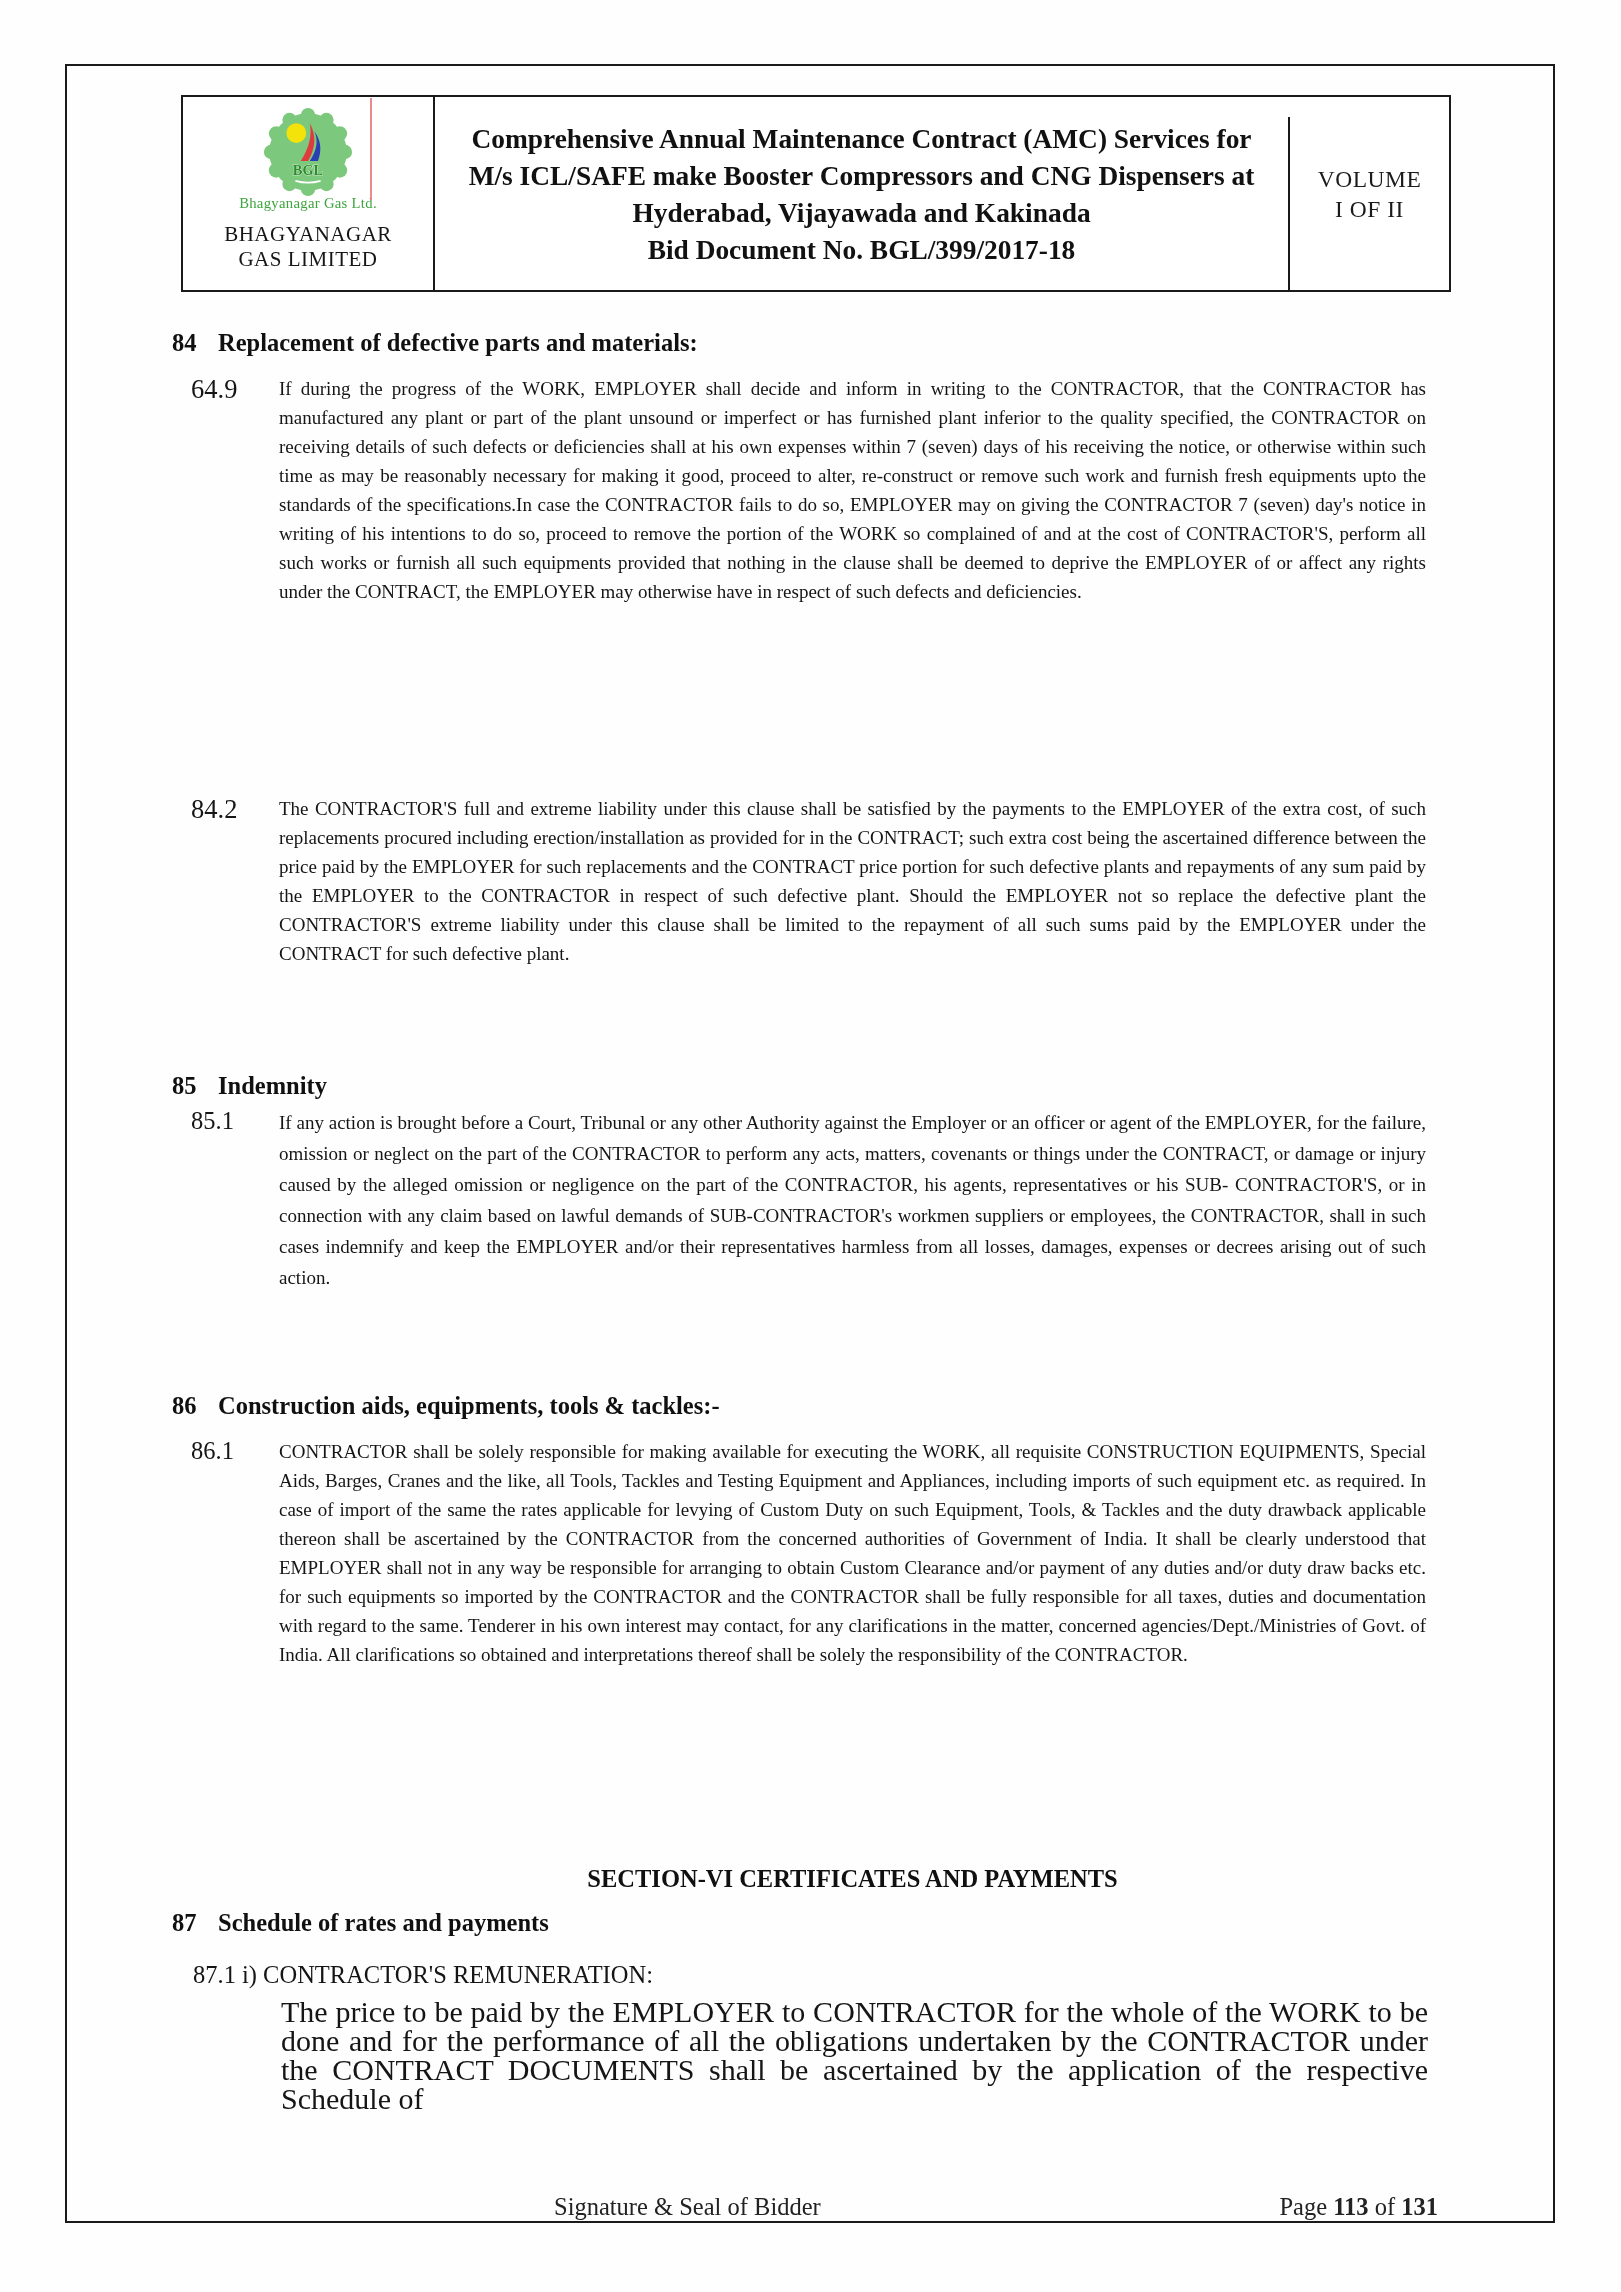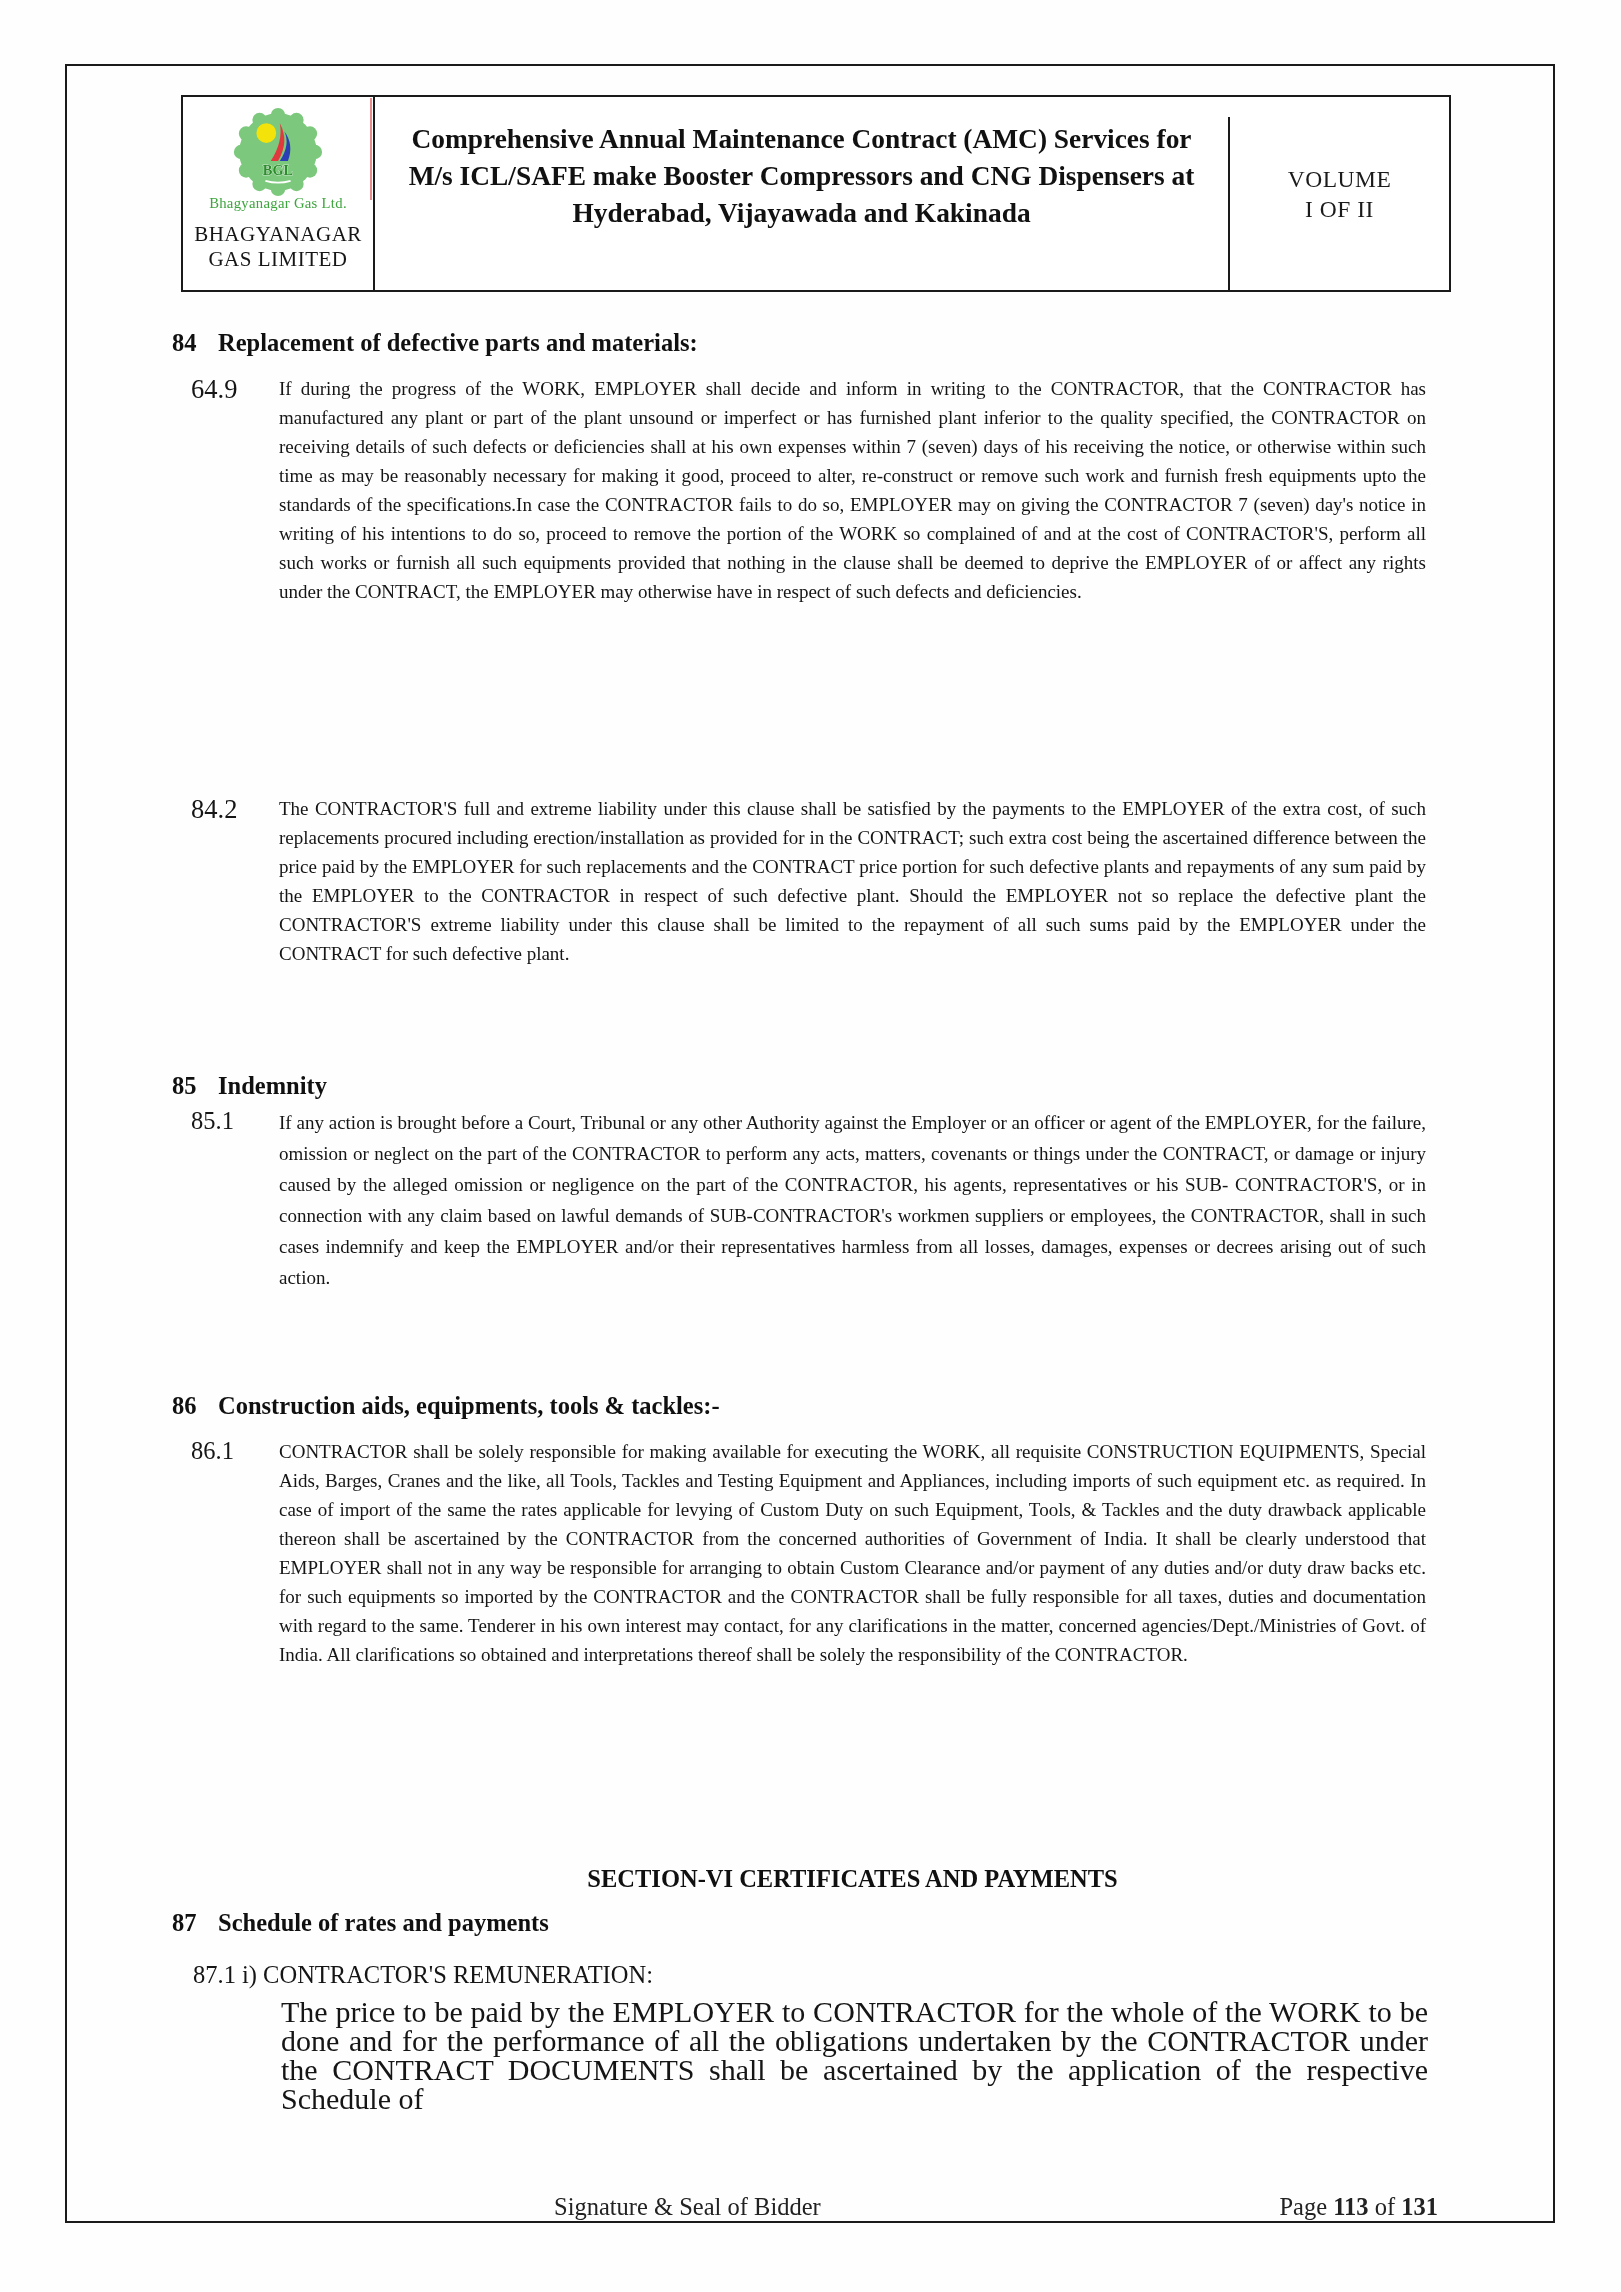--- a/index.html
+++ b/index.html
@@ -17,21 +17,21 @@
     border:2px solid #1a1a1a;box-sizing:border-box;
   }
   
   .header-table{
     position:absolute;left:181px;top:95px;width:1270px;height:197px;
     border:2px solid #1a1a1a;box-sizing:border-box;
     display:flex;flex-direction:row;background:#fff;
   }
   .cell{box-sizing:border-box;}
   .logo-cell{
-    width:192px;border-right:2px solid #1a1a1a;
+    width:252px;border-right:2px solid #1a1a1a;
     display:flex;flex-direction:column;align-items:center;
     padding-top:9.8px;position:relative;
   }
   .logo-badge{width:90px;height:90px;display:block;}
   .logo-subtitle{
     font-size:14.7px;color:#3da53d;margin-top:-2px;letter-spacing:0.3px;
   }
   .company-name{
     margin-top:9.8px;text-align:center;font-size:21px;line-height:25.5px;
     color:#161616;letter-spacing:0.5px;
@@ -119,20 +119,21 @@
         <path d="M36 82 Q50 86 64 82" stroke="#ffffff" stroke-width="2" fill="none"></path>
       </svg>
       <div class="logo-subtitle">Bhagyanagar Gas Ltd.</div>
       <div class="company-name">
         <div>BHAGYANAGAR</div>
         <div>GAS LIMITED</div>
       </div>
     </div>
     <div class="cell title-cell">
       <div class="doc-title">Comprehensive Annual Maintenance Contract (AMC) Services for M/s ICL/SAFE make Booster Compressors and CNG Dispensers at Hyderabad, Vijayawada and Kakinada</div>
+      <div class="bid-line">Bid Document No. BGL/399/2017-18</div>
     </div>
     <div class="cell volume-cell">
       <div>VOLUME</div>
       <div>I OF II</div>
     </div>
   </div>
   <div class="red-artifact"></div>
 
   <div class="sec-heading" style="top:329px;">
     <span class="sec-num">84</span><span>Replacement of defective parts and materials:</span>

